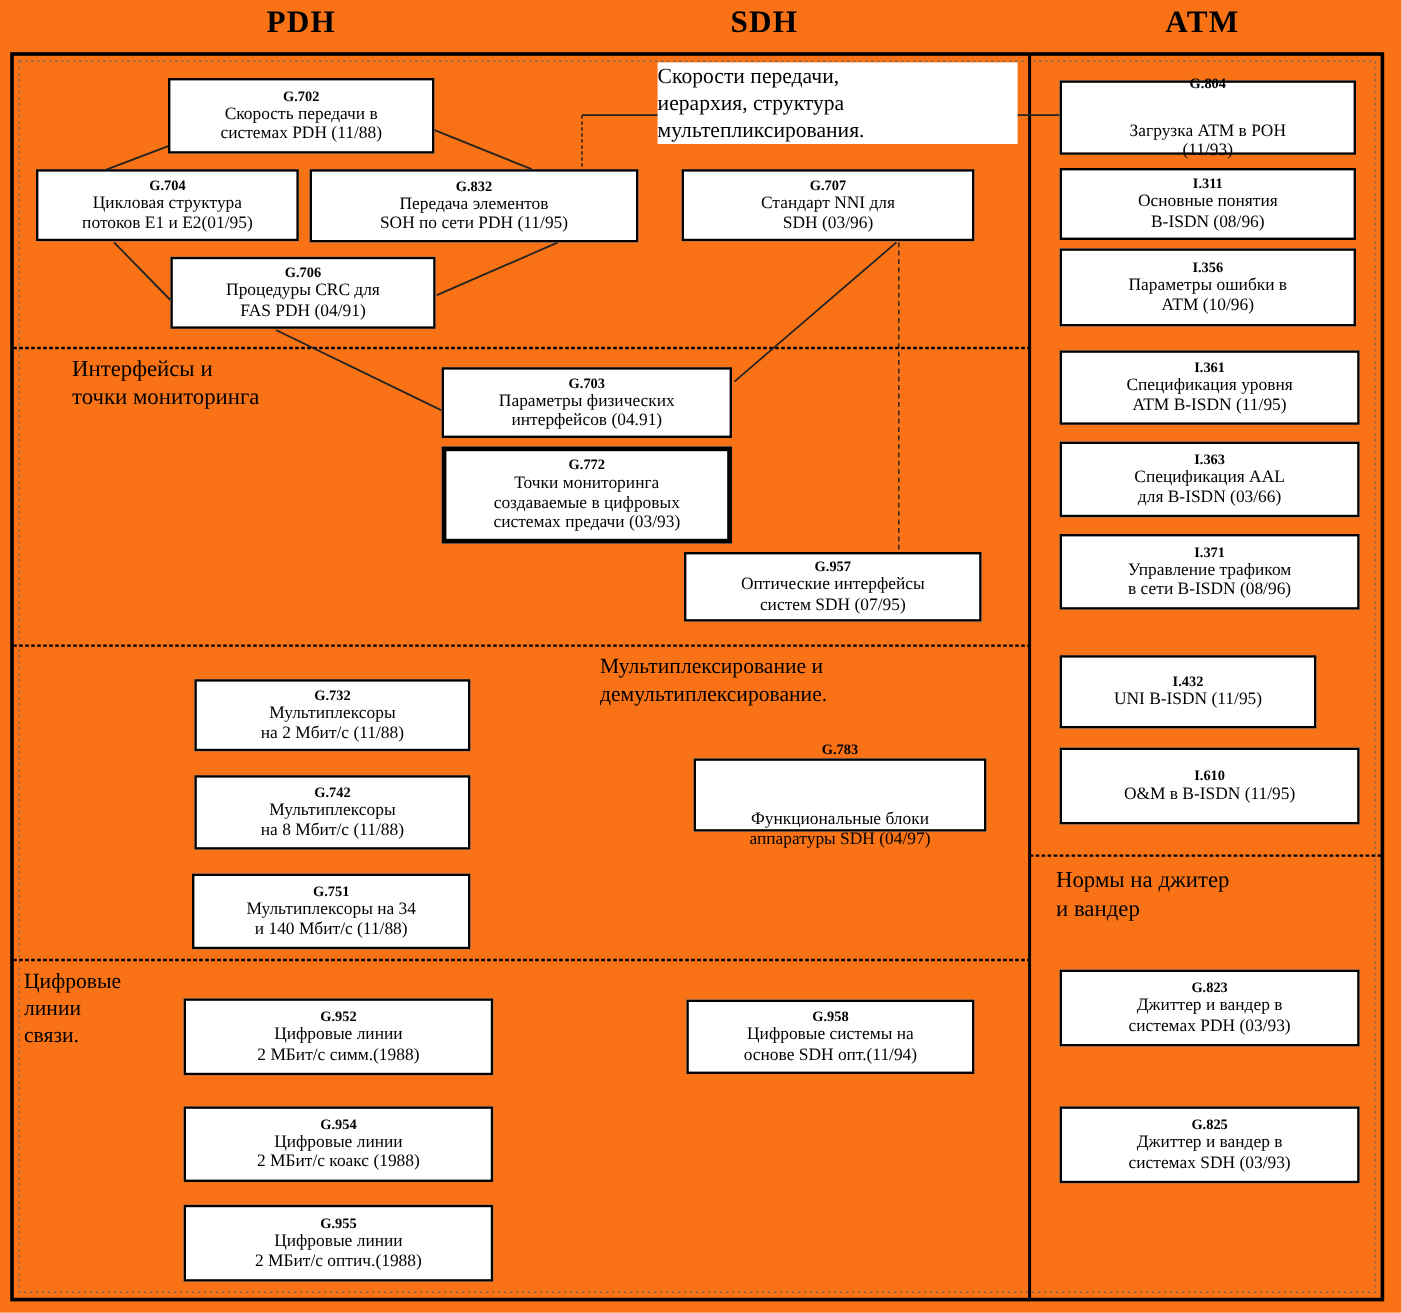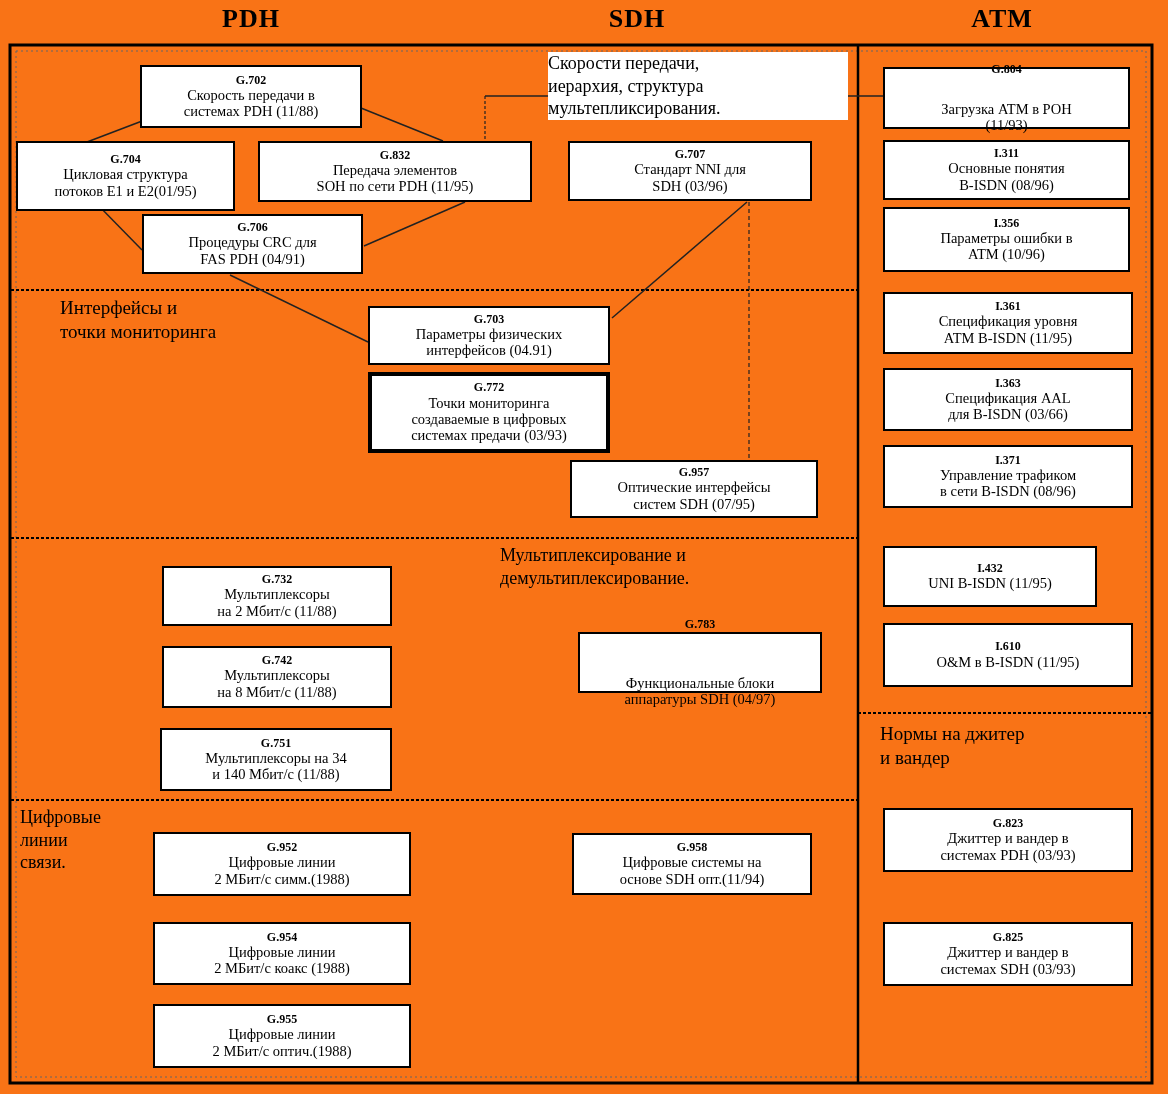--- a/index.html
+++ b/index.html
@@ -76,21 +76,21 @@
 линии
 связи.</div>
   <div class="slabel" style="left:880px;top:722px;width:256px;font-size:19px;">Нормы на джитер
 и вандер</div>
 
   <div class="box" style="left:140px;top:65px;width:222px;height:63px;">
     <div class="bt">G.702</div>
     <div class="bl">Скорость передачи в
 системах PDH (11/88)</div>
   </div>
-  <div class="box" style="left:16px;top:141px;width:219px;height:70px;">
+  <div class="box" style="left:30px;top:141px;width:219px;height:60px;">
     <div class="bt">G.704</div>
     <div class="bl">Цикловая структура
 потоков E1 и E2(01/95)</div>
   </div>
   <div class="box" style="left:258px;top:141px;width:274px;height:61px;">
     <div class="bt">G.832</div>
     <div class="bl">Передача элементов
 SOH по сети PDH (11/95)</div>
   </div>
   <div class="box" style="left:142px;top:214px;width:221px;height:60px;">

